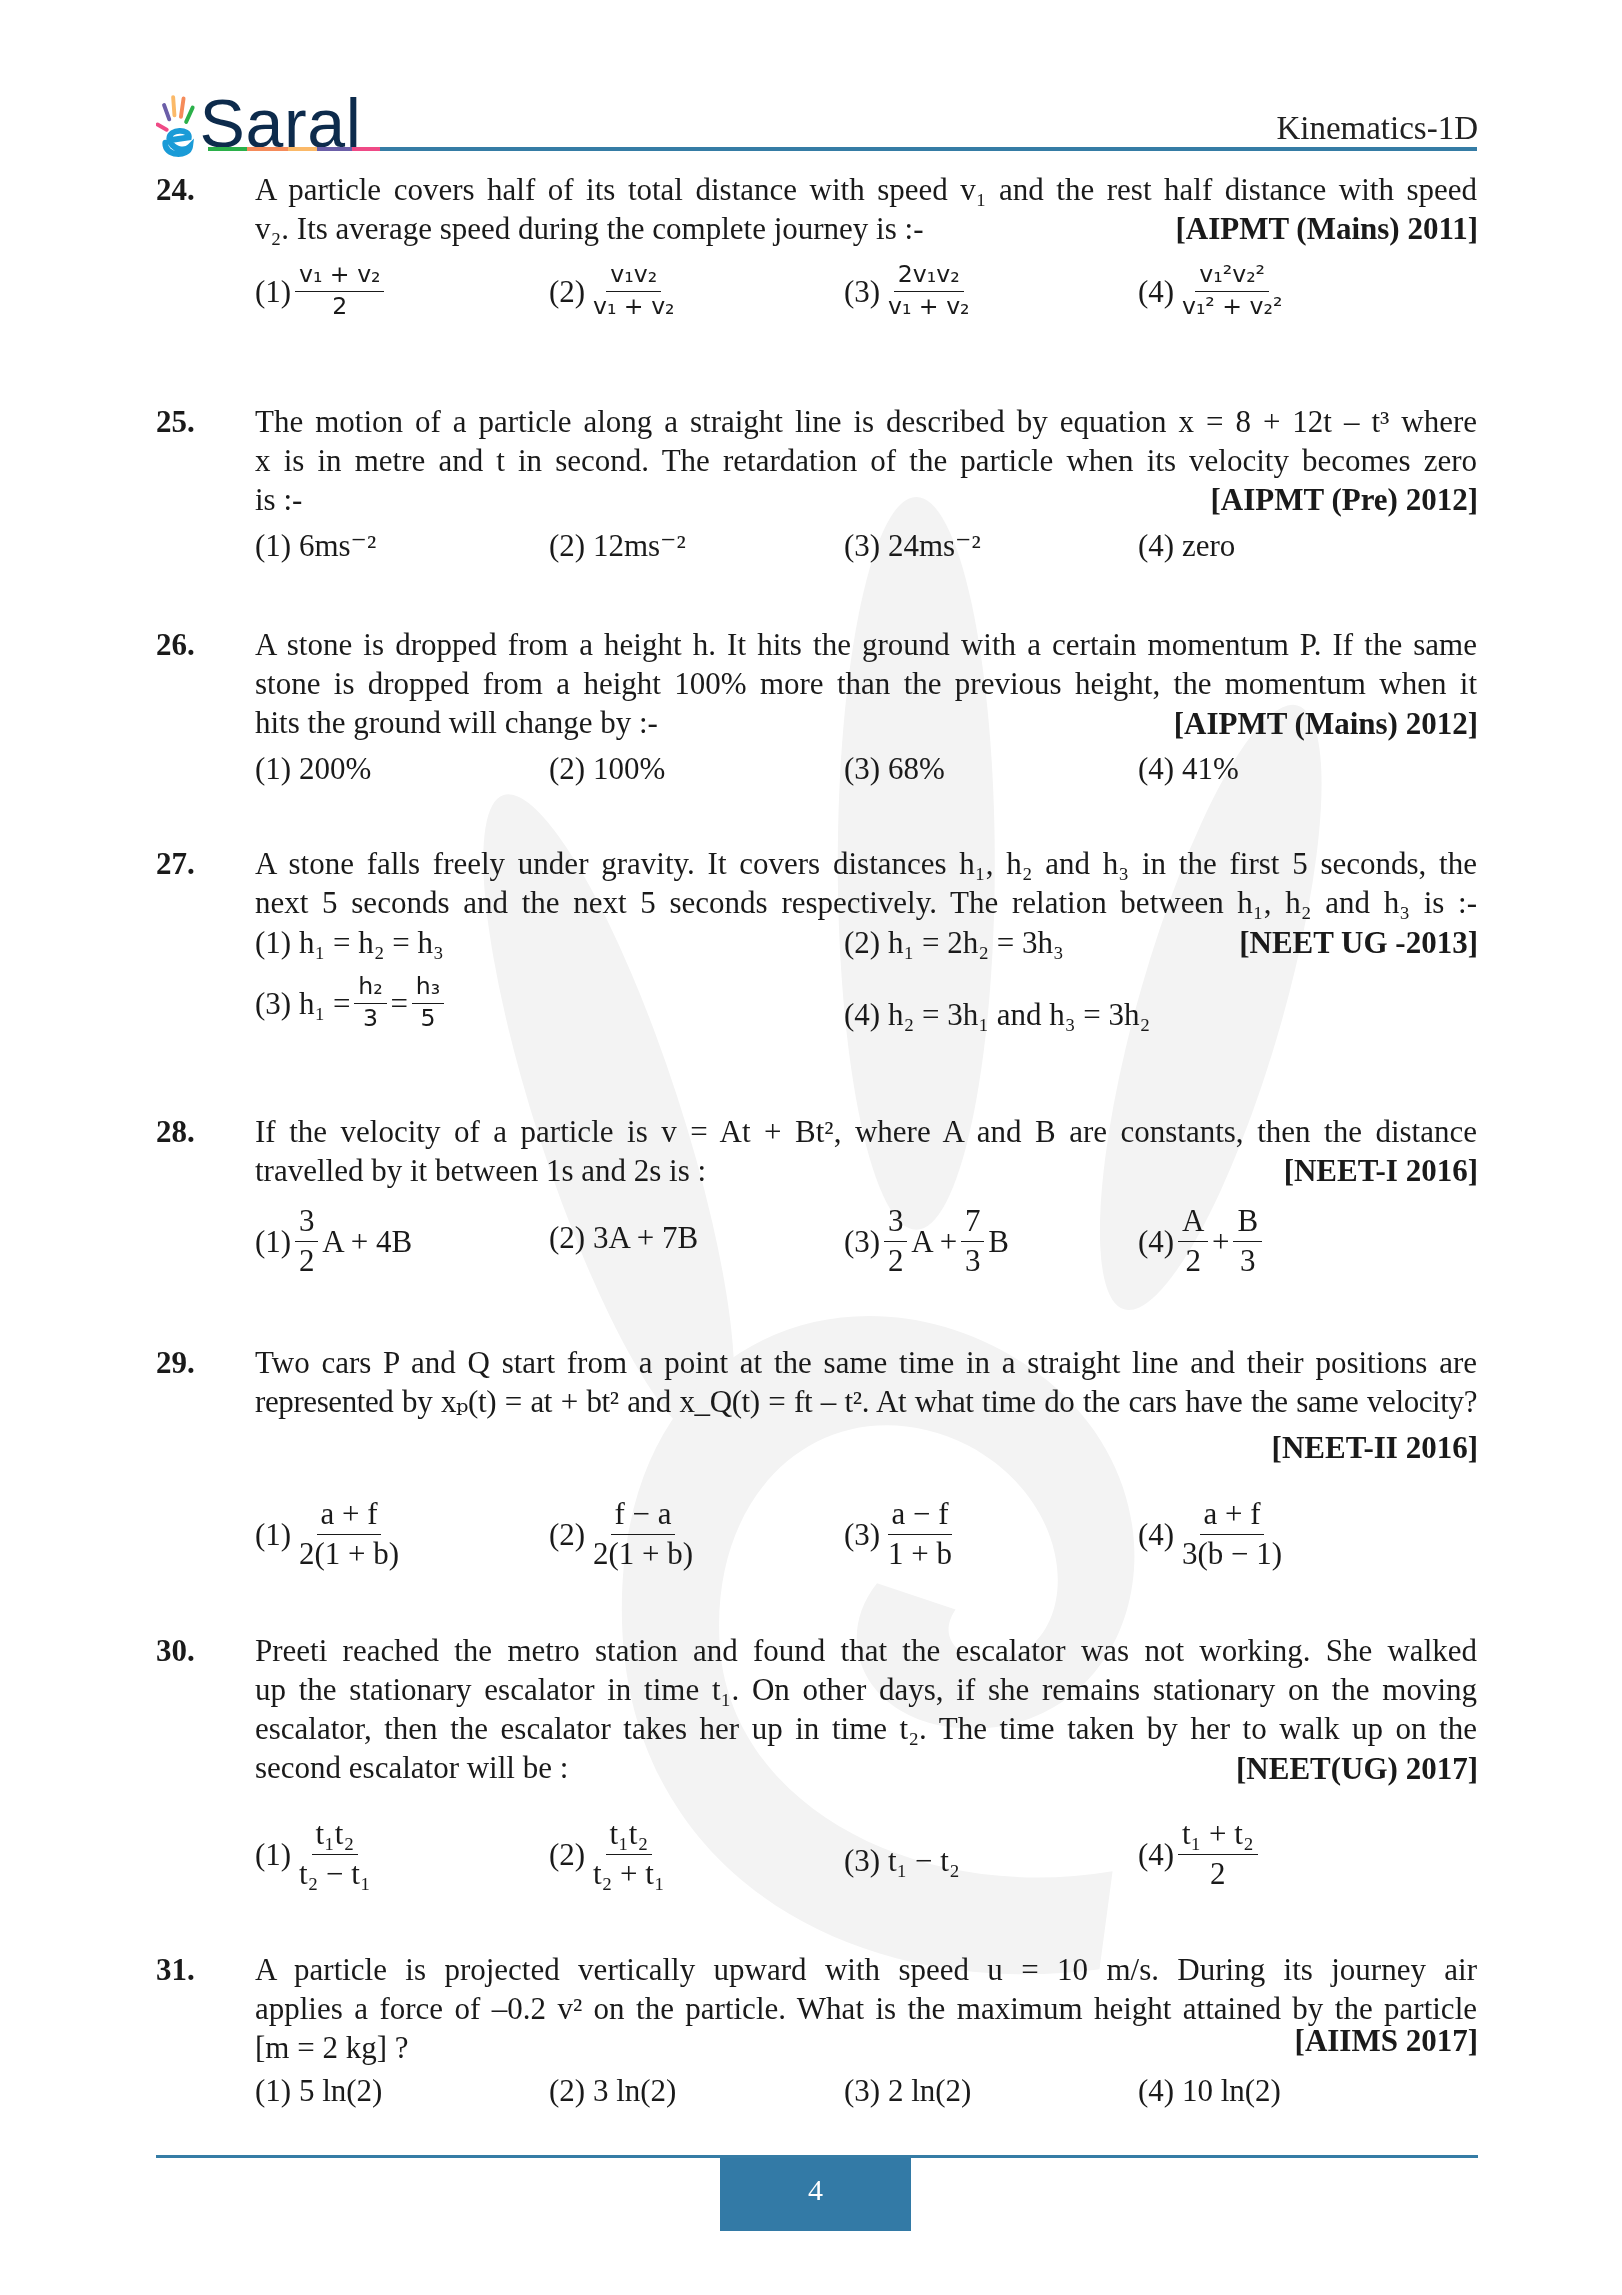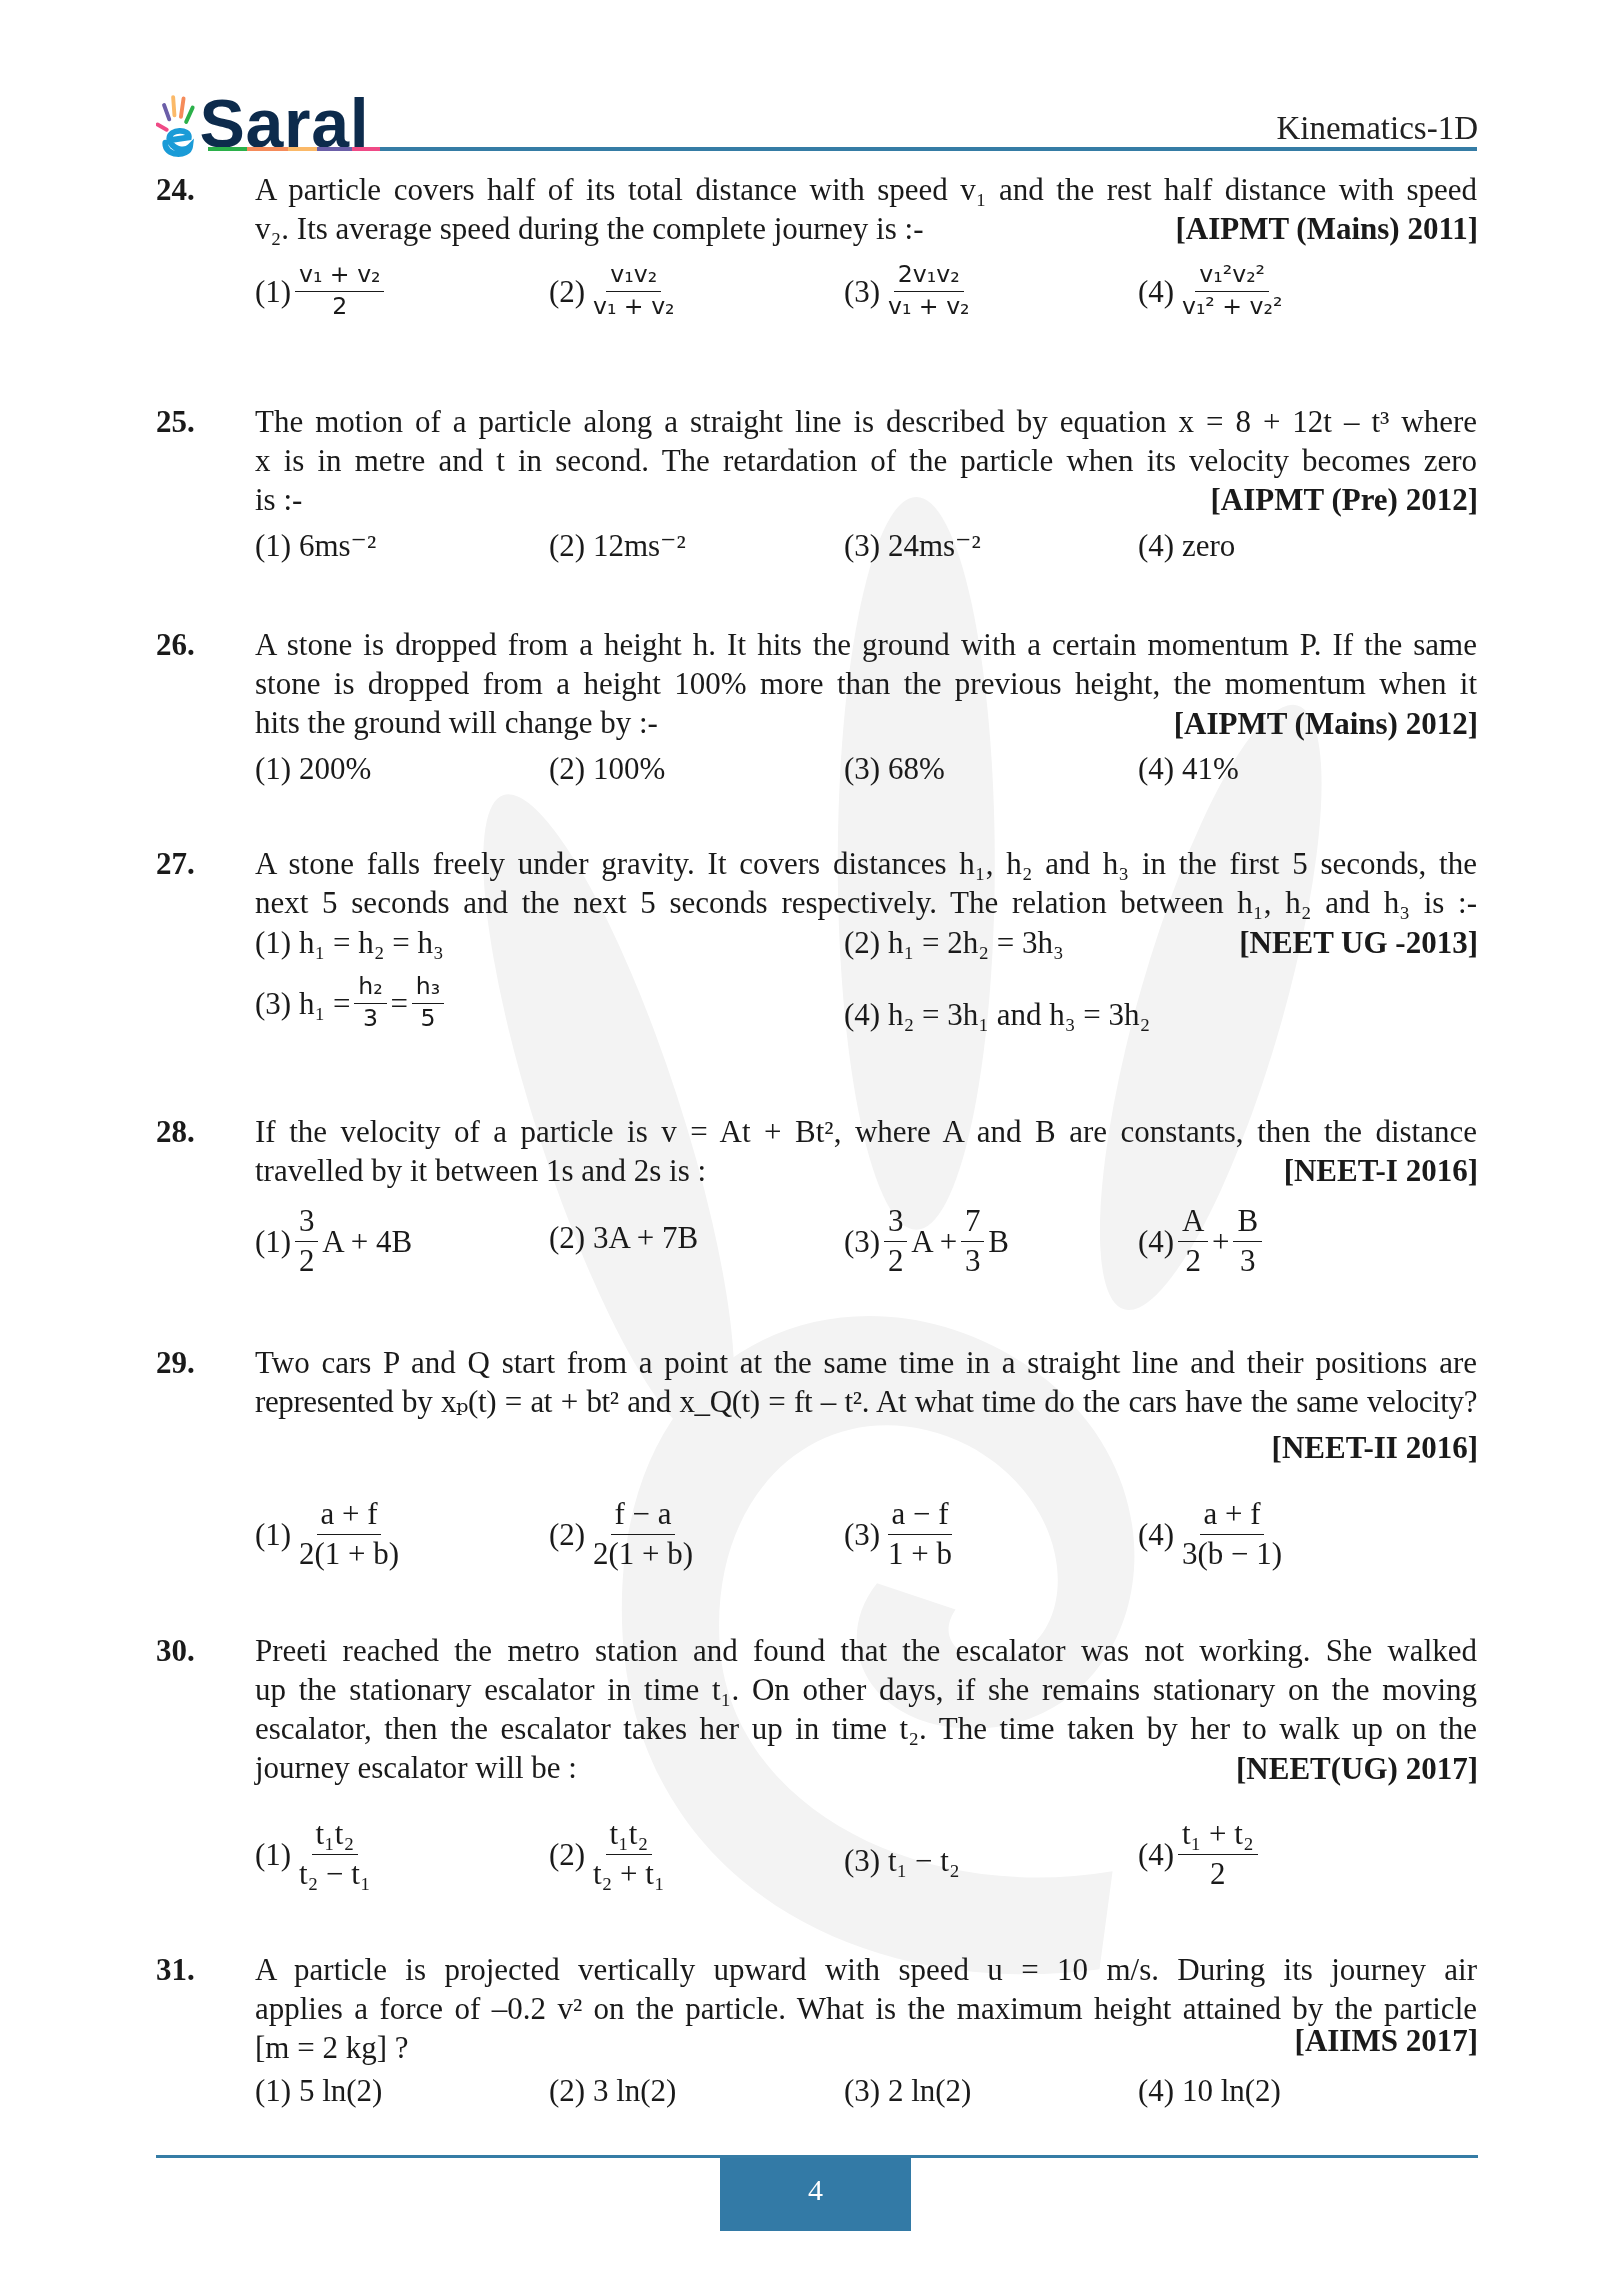--- a/index.html
+++ b/index.html
@@ -2,21 +2,21 @@
 <html style="font-size:10.5px"><head>
 <meta charset="utf-8">
 <style>
   html, body { margin: 0; padding: 0; background: #ffffff; }
   body { width: 1622px; height: 2295px; position: relative; overflow: hidden;
          font-family: "Liberation Serif", "DejaVu Serif", serif; color: #1a1a1a; }
   .watermark { position: absolute; left: 458px; top: 497px; width: 982px; height: 1505px; pointer-events: none; }
   .header { position: absolute; left: 156px; top: 92px; width: 1322px; height: 72px; }
   .logo { position: absolute; left: 0; top: 0; height: 65px; display: flex; align-items: flex-end; }
   .logo-mark { width: 46px; height: 65px; position: relative; }
-  .logo-text { font-family: "Liberation Sans", "DejaVu Sans", sans-serif; font-size: 68px; font-weight: bold;
+  .logo-text { font-family: "Liberation Sans", "DejaVu Sans", sans-serif; font-size: 68px; font-weight: normal;
                color: #0d2b4c; line-height: 1; letter-spacing: 0.7px; margin-left: -2.6px; }
   .header-title { position: absolute; right: 0; top: 18.3px; font-size: 33px; color: #222; }
   .header-rule { position: absolute; left: 208px; top: 147px; width: 1269px; height: 3.9px; background: #357ca5; }
   .rule-seg { position: absolute; top: 0; height: 3.9px; }
 
   .content { position: absolute; left: 156px; top: 170px; width: 1322px; }
   .q { position: absolute; left: 0; width: 1322px; font-size: 31px; line-height: 39px; }
   .qnum { position: absolute; left: 0; top: 0; font-weight: bold; }
   .qtext { position: absolute; left: 99px; width: 1222px; text-align: justify; }
   .line { display: block; white-space: nowrap; text-align: justify; text-align-last: justify; }
@@ -243,21 +243,21 @@
         </div>
     </div>
   </div>
 
   <div class="q" style="top:1461px">
     <span class="qnum">30.</span>
     <div class="qtext" style="top:0">
       <span class="line">Preeti reached the metro station and found that the escalator was not working. She walked</span>
       <span class="line">up the stationary escalator in time t₁. On other days, if she remains stationary on the moving</span>
       <span class="line">escalator, then the escalator takes her up in time t₂. The time taken by her to walk up on the</span>
-      <span class="line last">journey escalator will be :</span>
+      <span class="line last">second escalator will be :</span>
     </div>
     <span class="tag" style="top:118px">[NEET(UG) 2017]</span>
     <div class="opts" style="top:186px">
       <div class="opt" style="left:0">
           <span>(1)</span>
           <span class="frac">
             <span class="num">t₁t₂</span>
             <span class="den">t₂ − t₁</span>
           </span>
         </div>

